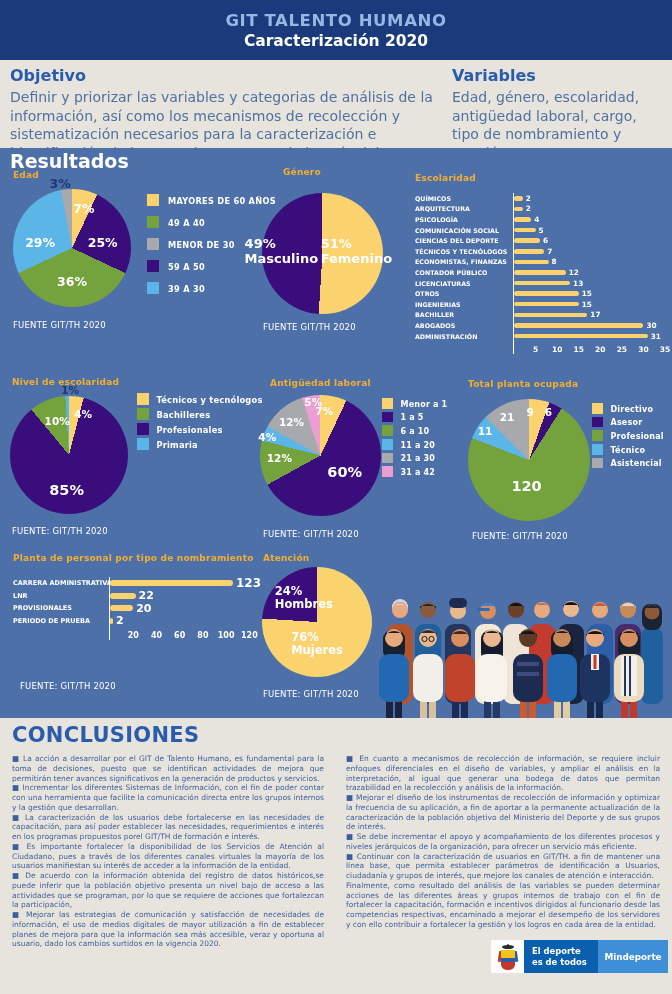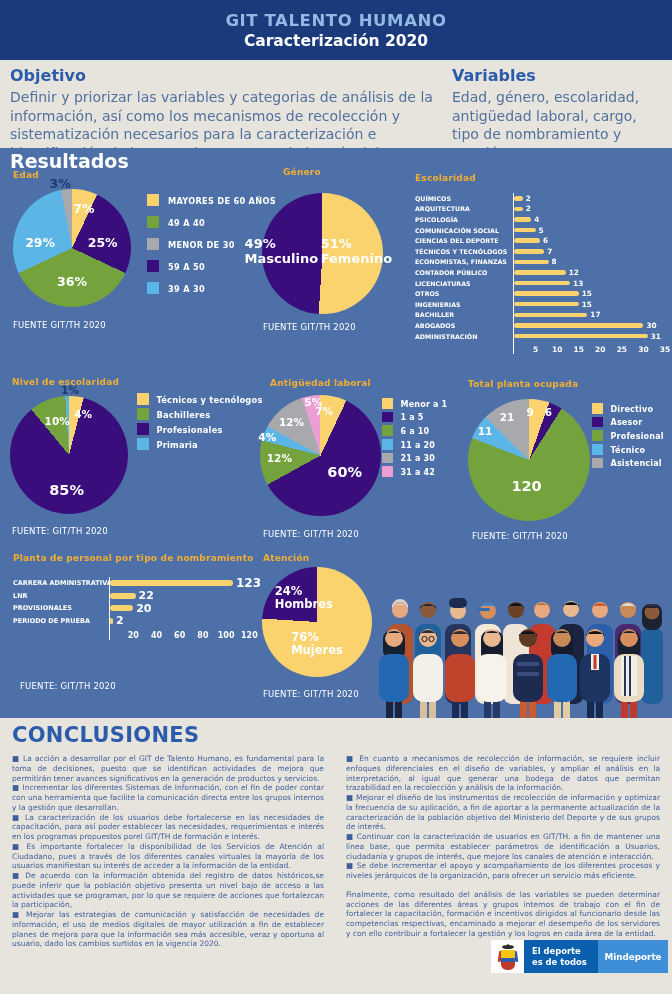--- a/index.html
+++ b/index.html
@@ -74,21 +74,21 @@
 .hbar-nom .hb-ticks{margin-left:96px}
 .hbar-nom .hb-ticks span{font-size:8px}
 
 
 .band-conc{position:absolute;top:718px;left:0;width:672px;height:276px;background:#e7e4dd}
 .conc-h{position:absolute;left:12px;top:5px;color:#2b5cab;font-size:21px;font-weight:bold;letter-spacing:.3px}
 .c-col{position:absolute;top:36px}
 .c-left{left:12px;width:312px}
 .c-right{left:346px;width:314px}
 .c-para{color:#3f5f9c;font-size:7.5px;line-height:1.3;text-align:justify}
-.c-para.gap{margin-top:9px}
+.c-para.gap{}
 
 
 .brand{position:absolute;left:491px;top:222px;height:33px;display:flex}
 .brand-emblem{width:33px;height:33px;background:#fdfdfd;display:flex;align-items:center;justify-content:center}
 .brand-blue{width:74px;height:33px;background:#0a60af;color:#fff;display:flex;flex-direction:column;justify-content:center;padding-left:8px;font-weight:bold;font-size:8.4px;line-height:1.2}
 .brand-mind{width:70px;height:33px;background:#3f8fd8;color:#fff;display:flex;align-items:center;justify-content:center;font-weight:bold;font-size:8.8px}
 
 .people{position:absolute;left:378px;top:434px}
 </style>
 </head>
@@ -545,22 +545,22 @@
         <p class="c-para">■ La acción a desarrollar por el GIT de Talento Humano, es fundamental para la toma de decisiones, puesto que se identifican actividades de mejora que permitirán tener avances significativos en la generación de productos y servicios.</p>
         <p class="c-para">■ Incrementar los diferentes Sistemas de Información, con el fin de poder contar con una herramienta que facilite la comunicación directa entre los grupos internos y la gestión que desarrollan.</p>
         <p class="c-para">■ La caracterización de los usuarios debe fortalecerse en las necesidades de capacitación, para así poder establecer las necesidades, requerimientos e interés en los programas propuestos porel GIT/TH de formación e interés.</p>
         <p class="c-para">■ Es importante fortalecer la disponibilidad de los Servicios de Atención al Ciudadano, pues a través de los diferentes canales virtuales la mayoría de los usuarios manifiestan su interés de acceder a la información de la entidad.</p>
         <p class="c-para">■ De acuerdo con la información obtenida del registro de datos históricos,se puede inferir que la población objetivo presenta un nivel bajo de acceso a las actividades que se programan, por lo que se requiere de acciones que fortalezcan la participación,</p>
         <p class="c-para">■ Mejorar las estrategias de comunicación y satisfacción de necesidades de información, el uso de medios digitales de mayor utilización a fin de establecer planes de mejora para que la información sea más accesible, veraz y oportuna al usuario, dado los cambios surtidos en la vigencia 2020.</p>
       </div>
     <div class="c-col c-right">
         <p class="c-para">■ En cuanto a mecanismos de recolección de información, se requiere incluir enfoques diferenciales en el diseño de variables, y ampliar el análisis en la interpretación, al igual que generar una bodega de datos que permitan trazabilidad en la recolección y análisis de la información.</p>
         <p class="c-para">■ Mejorar el diseño de los instrumentos de recolección de información y optimizar la frecuencia de su aplicación, a fin de aportar a la permanente actualización de la caracterización de la población objetivo del Ministerio del Deporte y de sus grupos de interés.</p>
+        <p class="c-para">■ Se debe incrementar el apoyo y acompañamiento de los diferentes procesos y niveles jerárquicos de la organización, para ofrecer un servicio más eficiente.</p>
         <p class="c-para">■ Continuar con la caracterización de usuarios en GIT/TH. a fin de mantener una línea base, que permita establecer parámetros de identificación a Usuarios, ciudadanía y grupos de interés, que mejore los canales de atención e interacción.</p>
-        <p class="c-para">■ Se debe incrementar el apoyo y acompañamiento de los diferentes procesos y niveles jerárquicos de la organización, para ofrecer un servicio más eficiente.</p>
         <p class="c-para gap">Finalmente, como resultado del análisis de las variables se pueden determinar acciones de las diferentes áreas y grupos internos de trabajo con el fin de fortalecer la capacitación, formación e incentivos dirigidos al funcionario desde las competencias respectivas, encaminado a mejorar el desempeño de los servidores y con ello contribuir a fortalecer la gestión y los logros en cada área de la entidad.</p>
       </div>
 
     <div class="brand">
       <div class="brand-emblem">
         <svg width="24" height="28" viewBox="0 0 24 28">
           <ellipse cx="12" cy="4" rx="6" ry="2" fill="#2b2b2b"></ellipse>
           <circle cx="12" cy="2.6" r="1.3" fill="#2b2b2b"></circle>
           <rect x="2.5" y="8" width="3" height="11" rx="1" fill="#c0392b" transform="rotate(8 4 13)"></rect>
           <rect x="18.5" y="8" width="3" height="11" rx="1" fill="#2b5cab" transform="rotate(-8 20 13)"></rect>

